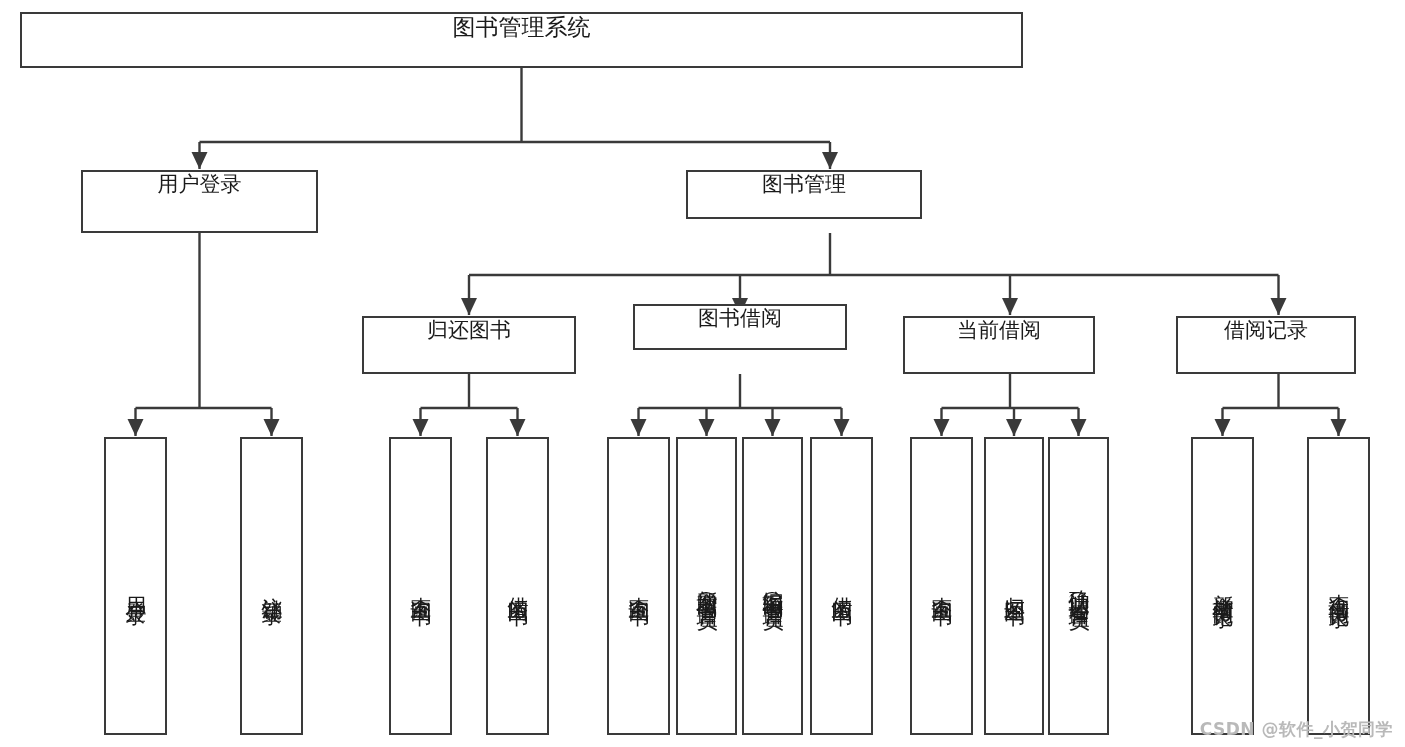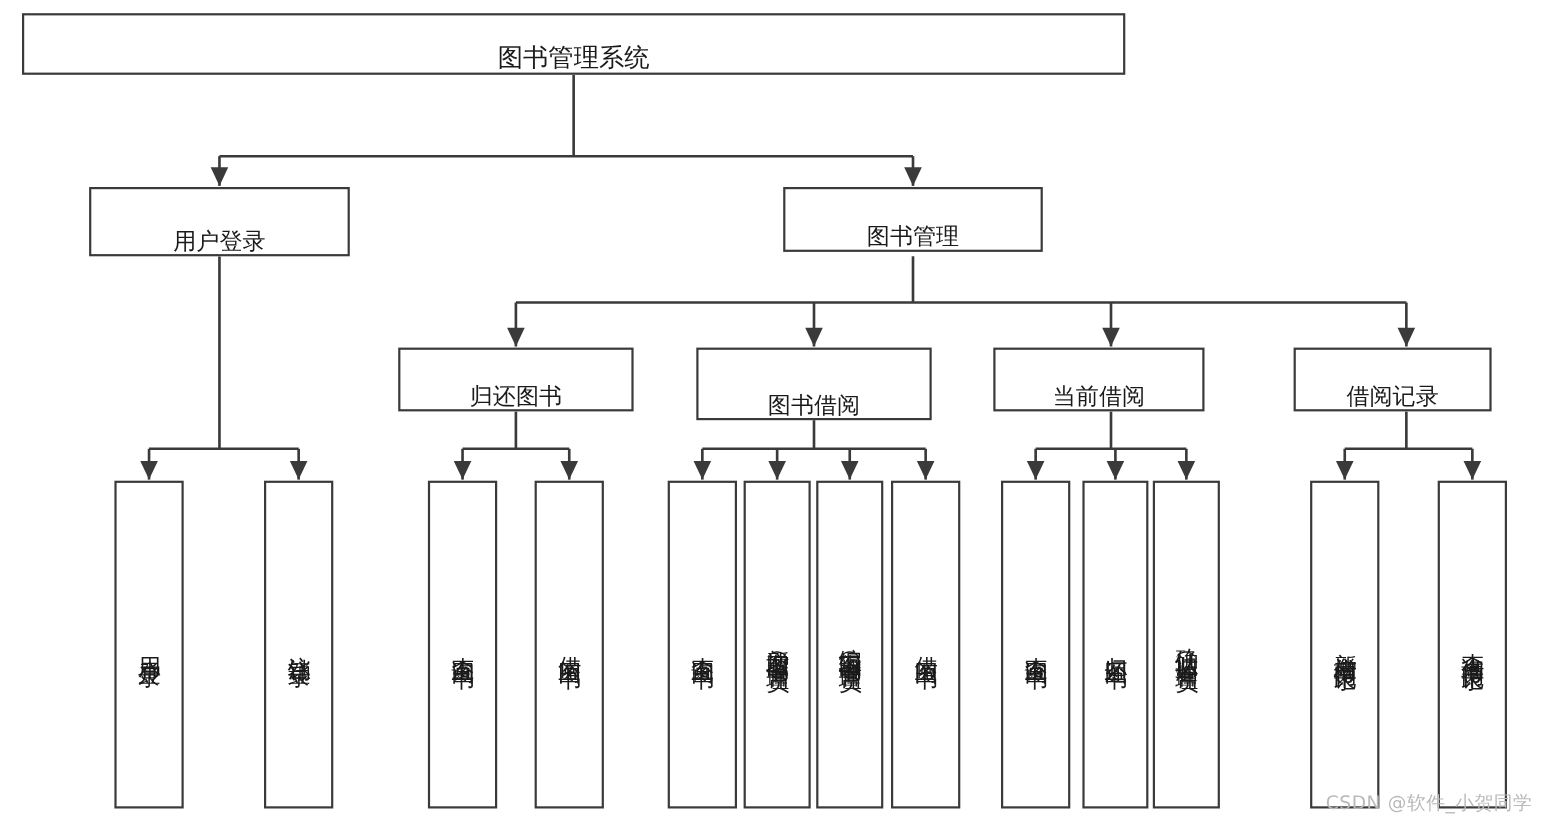--- a/index.html
+++ b/index.html
@@ -4,21 +4,21 @@
 <style>
   html,body{margin:0;padding:0;background:#ffffff;}
   body{
     width:1405px;height:747px;
     font-family:"DejaVu Sans","Liberation Sans",sans-serif;
     overflow:hidden;position:relative;
   }
   #diagram-root{position:absolute;left:0;top:0;width:1405px;height:747px;}
 
   .node{position:absolute;box-sizing:border-box;background:#ffffff;
-        border:2px solid #3a3a3a;display:flex;align-items:flex-end;justify-content:center;}
+        border:2px solid #3a3a3a;display:flex;align-items:flex-start;justify-content:center;}
   .node-label{color:#1a1a1a;line-height:1.15;text-align:center;white-space:nowrap;}
 
   .node.root .node-label{font-size:23px;}
   .node.level2 .node-label{font-size:21px;}
   .node.level3 .node-label{font-size:21px;}
 
   .node.leaf{align-items:center;justify-content:center;}
   .node.leaf .node-label{
     writing-mode:vertical-rl;
     text-orientation:upright;
@@ -26,21 +26,21 @@
     letter-spacing:3px;
     line-height:1.0;
     white-space:nowrap;
   }
 
   svg.links{position:absolute;left:0;top:0;width:1405px;height:747px;pointer-events:none;}
   svg.links path,svg.links line{stroke:#3a3a3a;stroke-width:2.4;fill:none;}
   svg.links polygon{fill:#3a3a3a;}
 
   #watermark{position:absolute;right:12px;bottom:6px;font-size:17px;color:#b9b9b9;
-             letter-spacing:.5px;white-space:nowrap;}
+             letter-spacing:.5px;white-space:nowrap;font-weight:bold;}
 </style>
 </head>
 <body>
 
 <div id="diagram-root">
   <svg class="links" id="links-layer" viewBox="0 0 1405 747" preserveAspectRatio="none">
       <line x1="521.5" y1="68" x2="521.5" y2="142"></line>
       <line x1="199.5" y1="142" x2="830" y2="142"></line>
       <line x1="199.5" y1="142" x2="199.5" y2="169"></line>
       <polygon points="191.5,152 207.5,152 199.5,169"></polygon>
@@ -93,27 +93,27 @@
       <line x1="1338.5" y1="408" x2="1338.5" y2="436"></line>
       <polygon points="1330.5,419 1346.5,419 1338.5,436"></polygon>
     </svg>
   <div id="nodes-layer">
       <div class="node root" style="left: 20px; top: 12px; width: 1003px; height: 56px;">
         <span class="node-label">图书管理系统</span>
       </div>
       <div class="node level2" style="left: 81px; top: 170px; width: 237px; height: 63px;">
         <span class="node-label">用户登录</span>
       </div>
-      <div class="node level2" style="left: 712px; top: 170px; width: 236px; height: 59px;">
+      <div class="node level2" style="left: 686px; top: 170px; width: 236px; height: 49px;">
         <span class="node-label">图书管理</span>
       </div>
       <div class="node level3" style="left: 362px; top: 316px; width: 214px; height: 58px;">
         <span class="node-label">归还图书</span>
       </div>
-      <div class="node level3" style="left: 633px; top: 316px; width: 214px; height: 66px;">
+      <div class="node level3" style="left: 633px; top: 304px; width: 214px; height: 46px;">
         <span class="node-label">图书借阅</span>
       </div>
       <div class="node level3" style="left: 903px; top: 316px; width: 192px; height: 58px;">
         <span class="node-label">当前借阅</span>
       </div>
       <div class="node level3" style="left: 1176px; top: 316px; width: 180px; height: 58px;">
         <span class="node-label">借阅记录</span>
       </div>
       <div class="node leaf" style="left: 104px; top: 437px; width: 63px; height: 298px;">
         <span class="node-label">用户登录</span>

